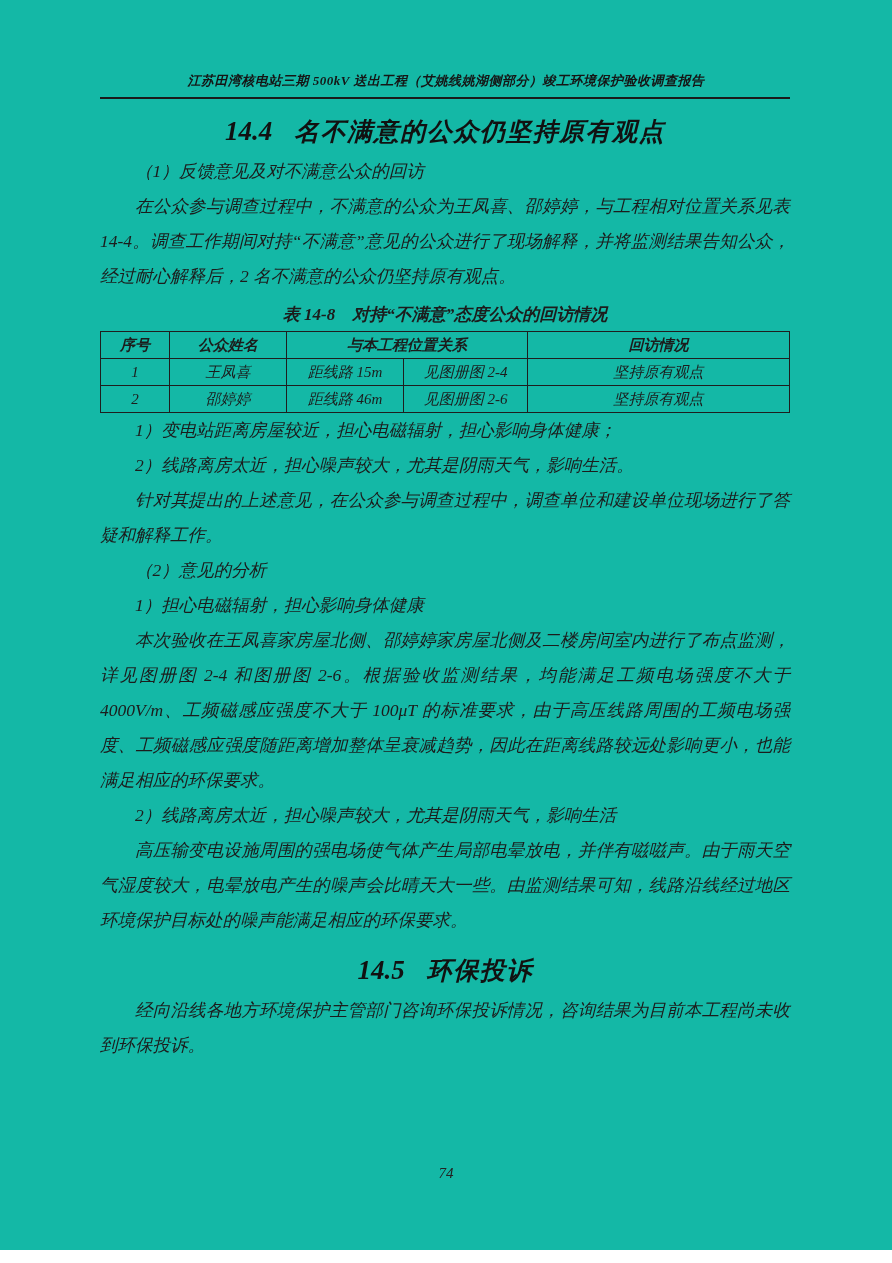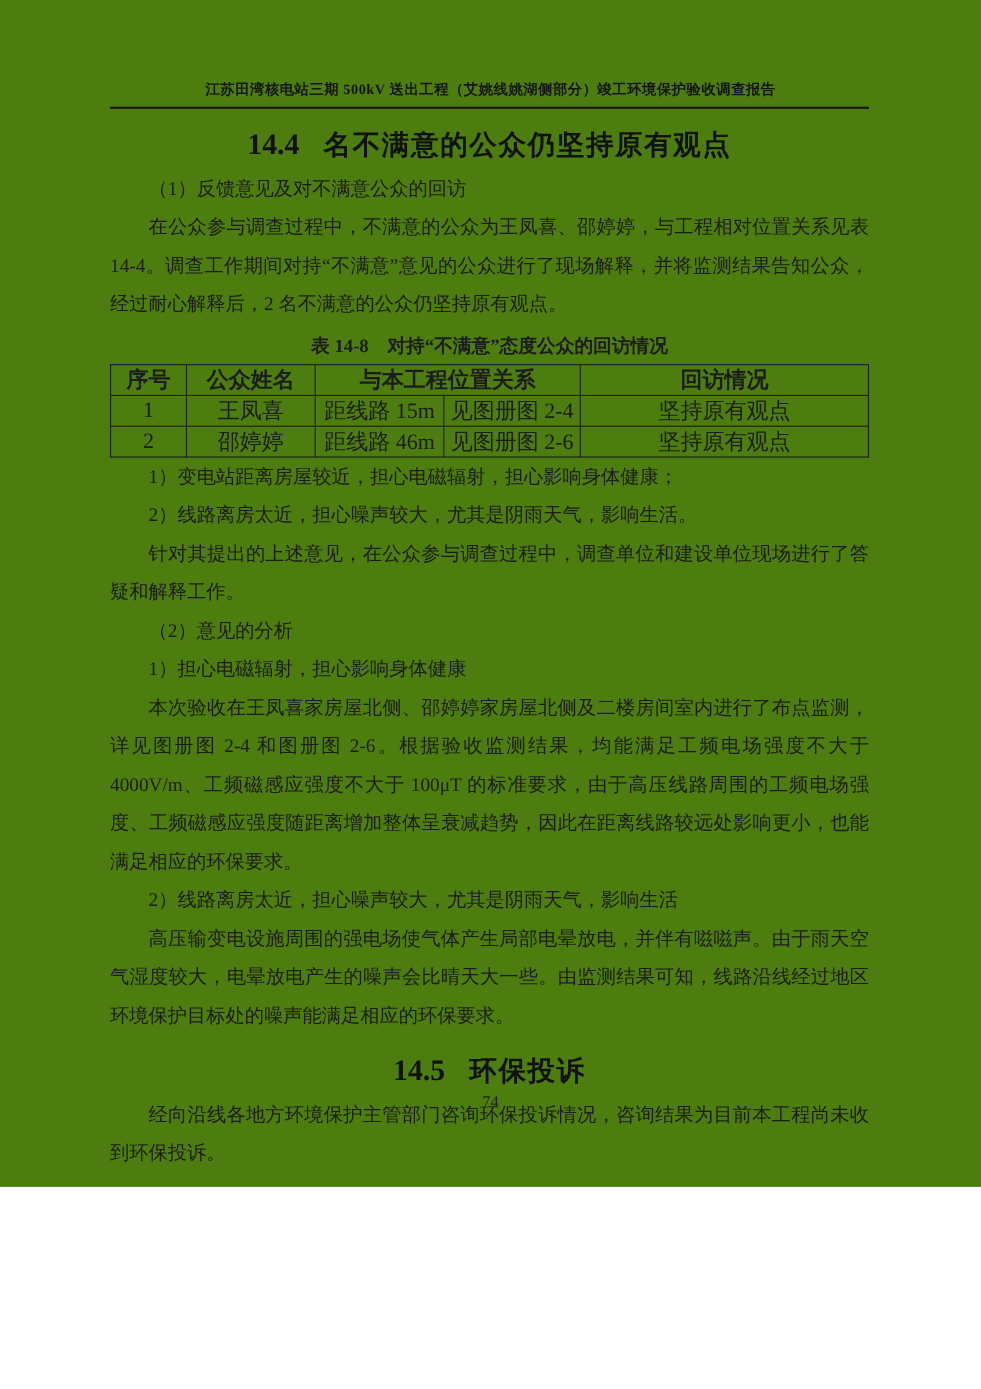--- a/index.html
+++ b/index.html
@@ -1,23 +1,24 @@
 <!DOCTYPE html>
 <html lang="zh"><head>
 <meta charset="utf-8">
 <style>
   html,body { margin:0; padding:0; background:#ffffff; }
   .page {
-    width:892px; height:1079px;
-    background:#4d7c0f;
+    width:892px; height:1250px;
+    background:#14b8a6;
     position:relative;
     box-sizing:border-box;
     font-family:"Liberation Serif","DejaVu Serif",serif;
     color:#1c1c1c;
     overflow:hidden;
+    font-style:italic;
   }
   .running-header {
     padding-top:72px;
     text-align:center;
     font-weight:bold;
     font-size:13px;
     letter-spacing:0.5px;
     color:#151515;
   }
   .header-rule {
@@ -59,21 +60,21 @@
   }
   table.callback {
     width:100%;
     border-collapse:collapse;
     table-layout:fixed;
   }
   table.callback th, table.callback td {
     border:1.5px solid #1e1e1e;
     text-align:center;
     vertical-align:middle;
-    font-size:20px;
+    font-size:15px;
     height:26px;
     padding:0 2px;
     font-weight:normal;
   }
   table.callback th { font-weight:bold; }
   col.c1 { width:10%; }
   col.c2 { width:17%; }
   col.c3 { width:17%; }
   col.c4 { width:18%; }
   col.c5 { width:38%; }

